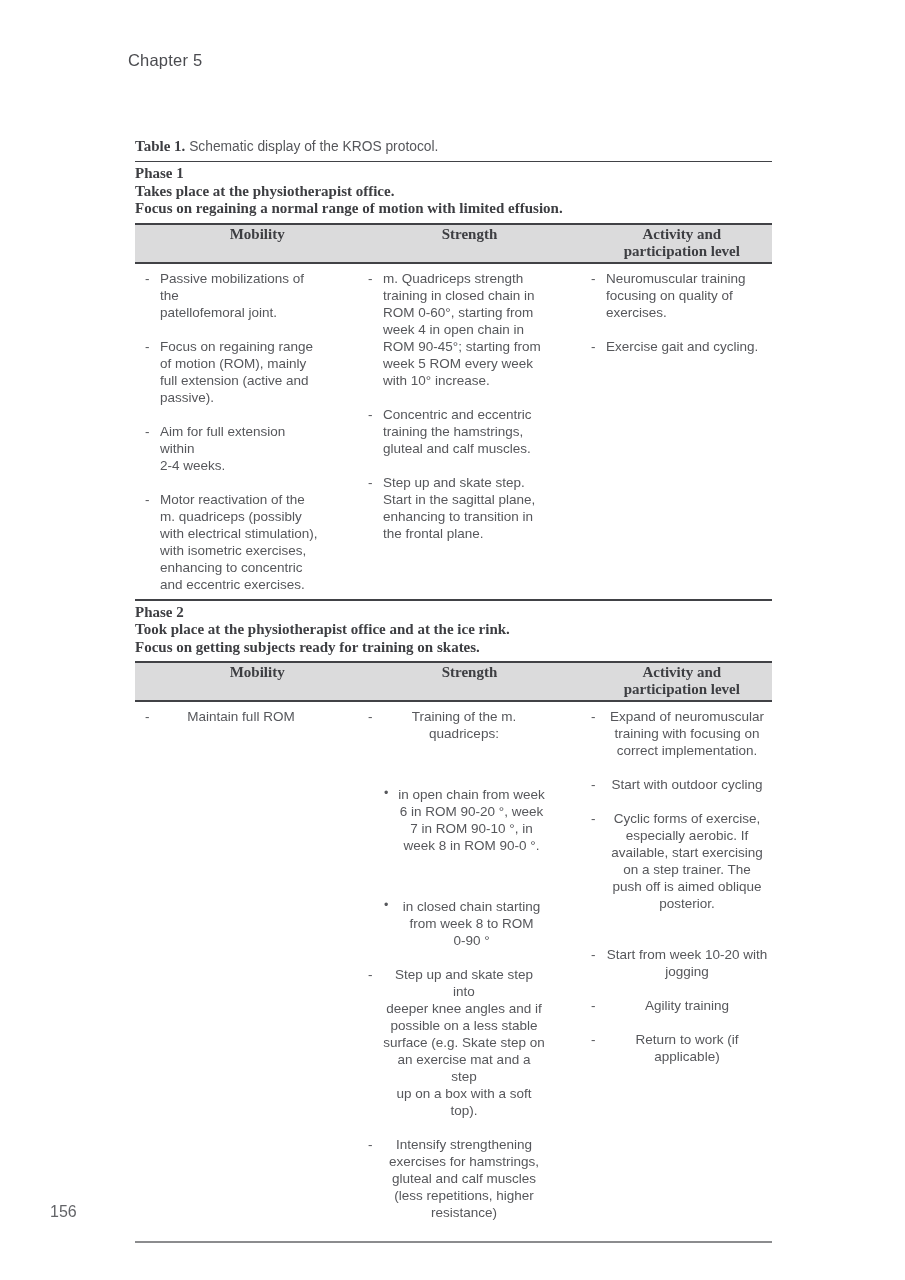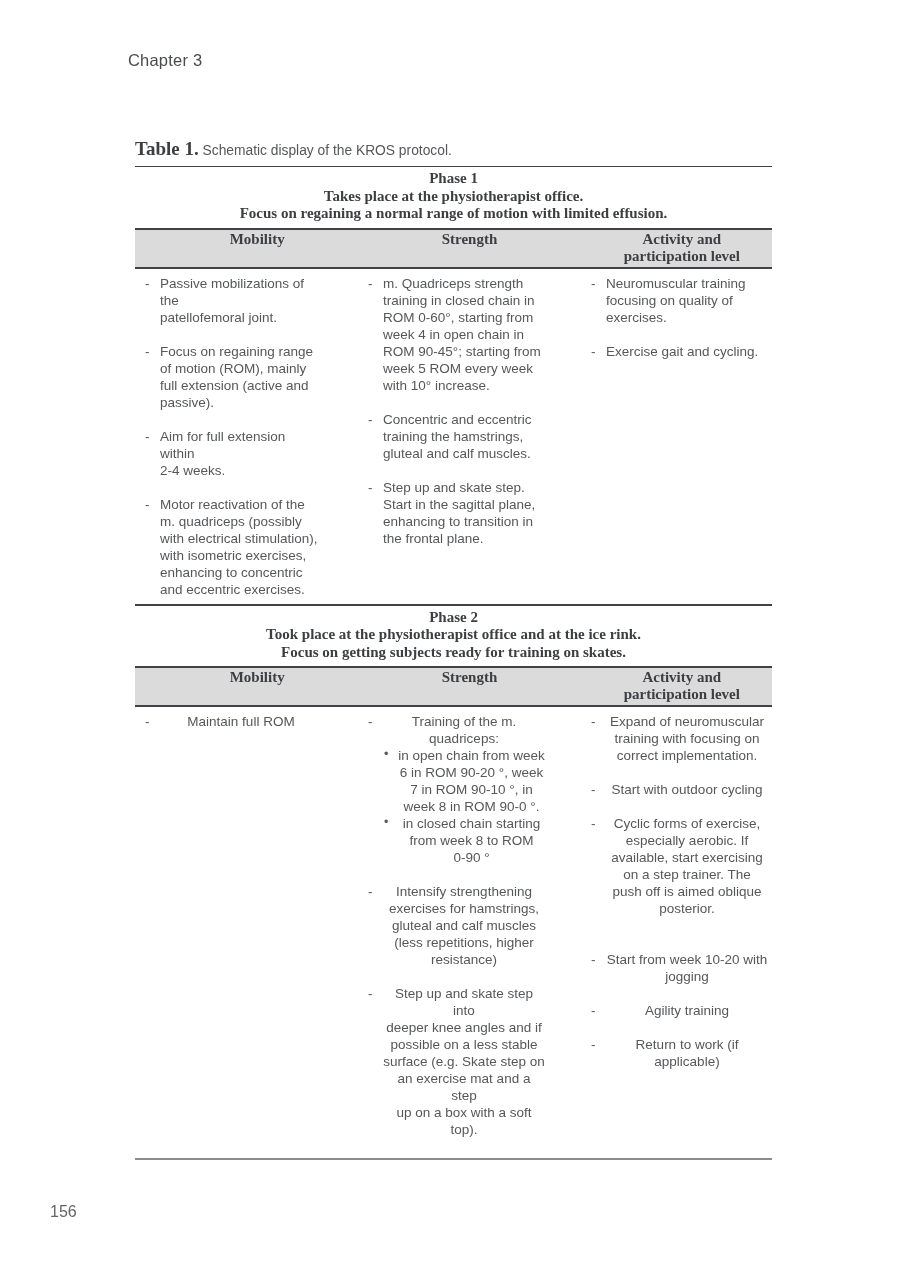--- a/index.html
+++ b/index.html
@@ -14,29 +14,29 @@
     font-size:16.5px; color:#4a4b4f; letter-spacing:.2px;
   }
   .pagenum {
     position:absolute; left:50px; top:1203px;
     font-size:16px; color:#636468;
   }
   .twrap { position:absolute; left:135px; top:138px; width:637px; }
   .caption { font-size:13.8px; color:#56575b; margin-bottom:6px; }
   .cap-label {
     font-family:"Liberation Serif", serif; font-weight:700;
-    color:#3d3e42; font-size:19px;
+    color:#3d3e42; font-size:15px;
   }
   .ptable {
     border-top:1.5px solid var(--rule-dark,#414246);
     border-bottom:2.5px solid var(--rule-bottom,#8b8c8e);
   }
   .phase-sec + .phase-sec { border-top:2px solid var(--rule-dark,#414246); }
   .phase-head {
-    text-align:center; padding:3px 0 5px;
+    padding:3px 0 5px;
     font-family:"Liberation Serif", serif; font-weight:700;
     font-size:15px; line-height:17.5px; color:#3d3e42;
   }
   .col-row {
     display:flex; background:var(--header-bg,#dbdbdc);
     border-top:2px solid var(--rule-dark,#414246);
     border-bottom:2px solid var(--rule-dark,#414246);
   }
   .col-cell {
     flex:1 1 0; text-align:center; padding:1px 8px 2px;
@@ -47,27 +47,27 @@
   .bcell {
     flex:1 1 0; padding:6px 4px 6px 8px;
     font-size:13.5px; line-height:17px; color:#56575b;
   }
   .phase-sec:last-child .bcell { padding-bottom:20px;text-align:center; }
   .item { position:relative; padding-left:17px; margin-top:17px; }
   .item:first-child { margin-top:0; }
   .item::before { content:"-"; position:absolute; left:2px; top:0; }
   .item.extra-gap { margin-top:34px; }
   .itxt, .sub { white-space:pre-line; }
-  .sub { position:relative; padding-left:15px; }
+  .sub { position:relative; padding-left:15px;margin-top:44px; }
   .sub::before { content:"\2022"; position:absolute; left:1px; top:-1px; font-size:12.5px; }
 </style>
 </head>
 <body>
 
-<div class="chapter">Chapter 3</div>
+<div class="chapter">Chapter 5</div>
 
 <div class="twrap">
   <div class="caption"><span class="cap-label">Table 1.</span> <span>Schematic display of the KROS protocol.</span></div>
   <div class="ptable" id="protocol-table">
       <div class="phase-sec">
         <div class="phase-head">
           <div>Phase 1</div>
           <div>Takes place at the physiotherapist office.</div>
           <div>Focus on regaining a normal range of motion with limited effusion.</div>
         </div>
@@ -133,31 +133,31 @@
             <div class="item"><span class="itxt">Maintain full ROM</span></div>
           </div>
           <div class="bcell">
             <div class="item"><span class="itxt">Training of the m.
 quadriceps:</span><div class="sub">in open chain from week
 6 in ROM 90-20 °, week
 7 in ROM 90-10 °, in
 week 8 in ROM 90-0 °.</div><div class="sub">in closed chain starting
 from week 8 to ROM
 0-90 °</div></div>
-            <div class="item"><span class="itxt">Intensify strengthening
-exercises for hamstrings,
-gluteal and calf muscles
-(less repetitions, higher
-resistance)</span></div>
             <div class="item"><span class="itxt">Step up and skate step into
 deeper knee angles and if
 possible on a less stable
 surface (e.g. Skate step on
 an exercise mat and a step
 up on a box with a soft top).</span></div>
+            <div class="item"><span class="itxt">Intensify strengthening
+exercises for hamstrings,
+gluteal and calf muscles
+(less repetitions, higher
+resistance)</span></div>
           </div>
           <div class="bcell">
             <div class="item"><span class="itxt">Expand of neuromuscular
 training with focusing on
 correct implementation.</span></div>
             <div class="item"><span class="itxt">Start with outdoor cycling</span></div>
             <div class="item"><span class="itxt">Cyclic forms of exercise,
 especially aerobic. If
 available, start exercising
 on a step trainer. The

